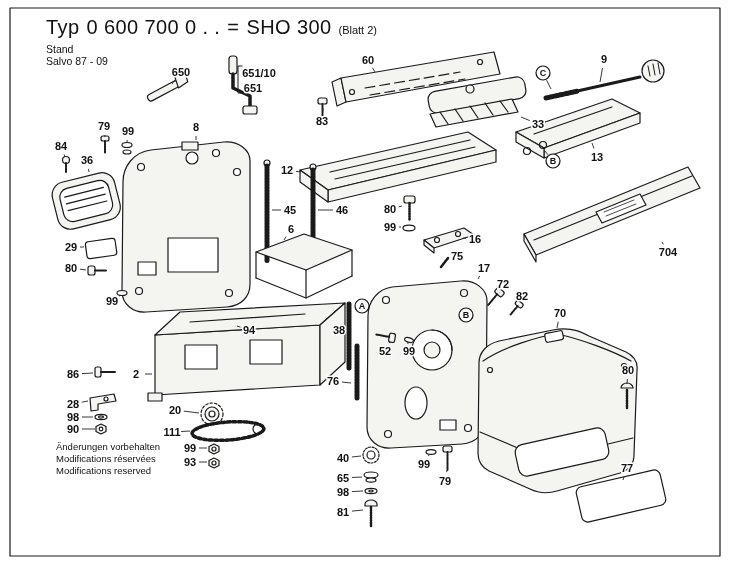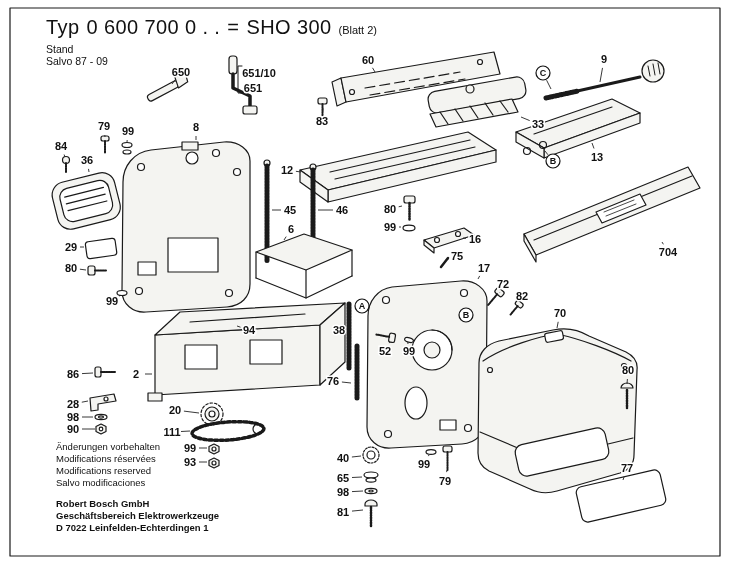--- a/index.html
+++ b/index.html
@@ -538,21 +538,15 @@
         <span>Salvo</span>
         <span class="issue-val">87 - 09</span>
       </div>
     </div>
   </div>
 
   <div class="footer">
     <div>Änderungen vorbehalten</div>
     <div>Modifications réservées</div>
     <div>Modifications reserved</div>
-    <div>Salvo modificaciones</div>
-    <div class="company">
-      <div>Robert Bosch GmbH</div>
-      <div>Geschäftsbereich Elektrowerkzeuge</div>
-      <div>D 7022 Leinfelden-Echterdingen 1</div>
-    </div>
   </div>
 
 </div>
 
 </body></html>

